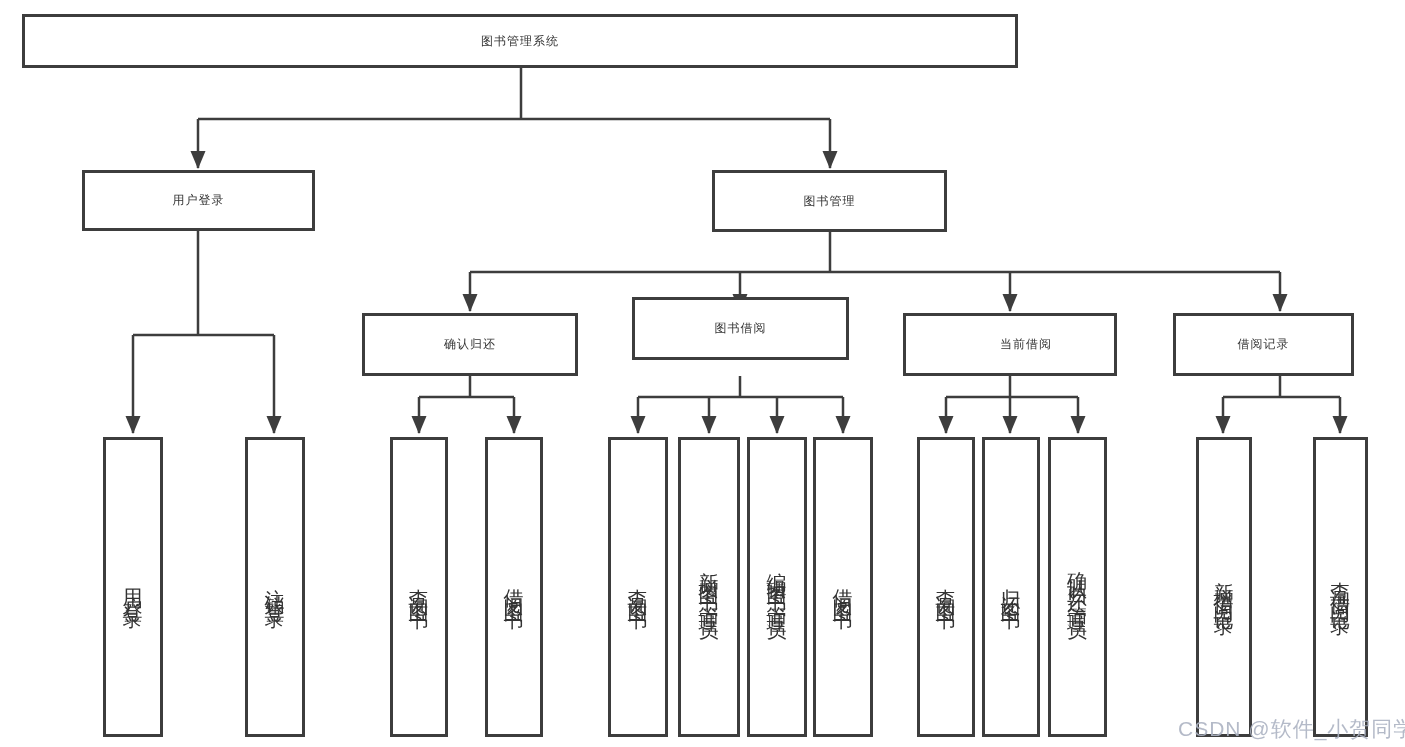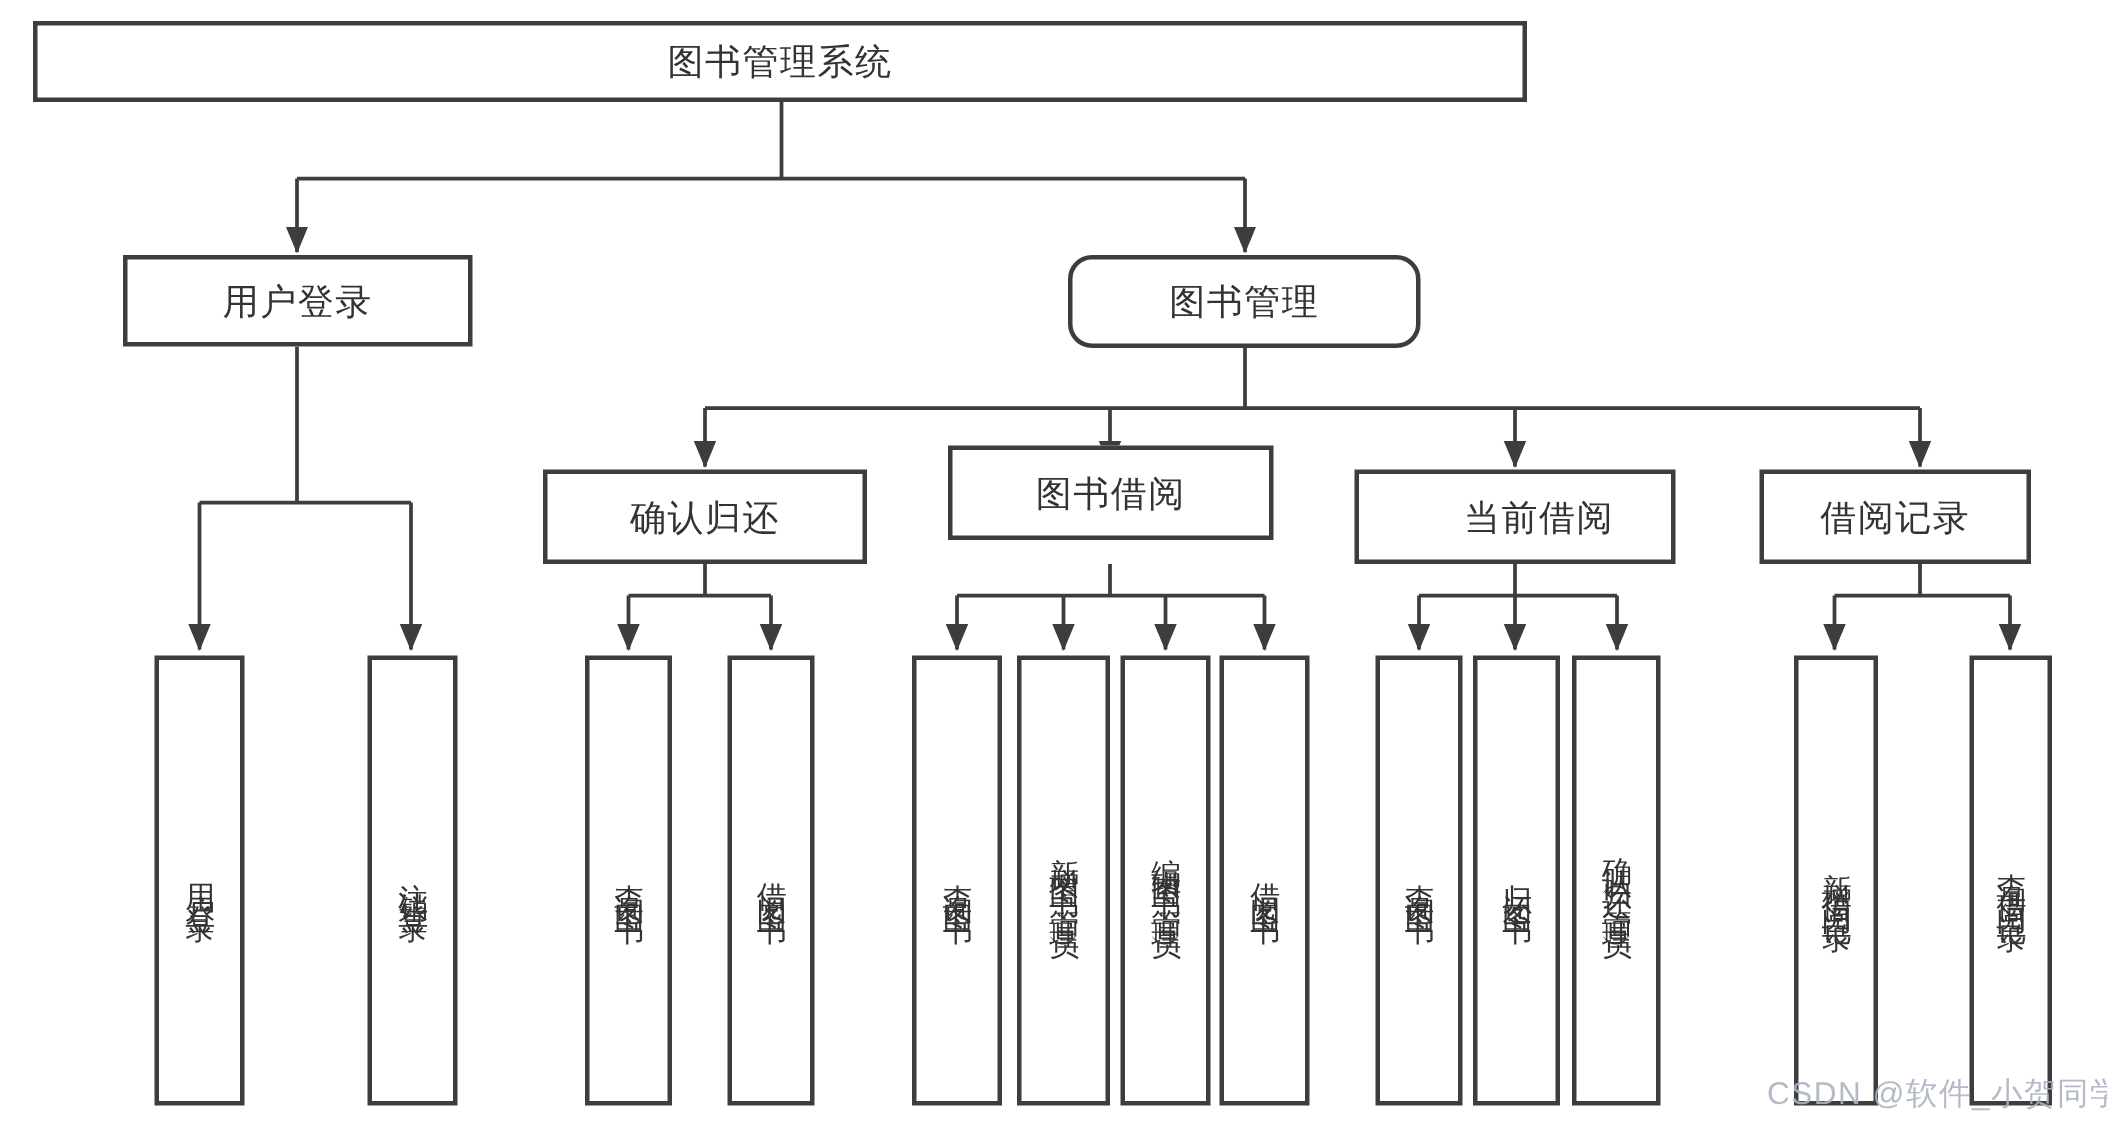--- a/index.html
+++ b/index.html
@@ -5,21 +5,21 @@
   html,body{margin:0;padding:0;background:#ffffff;}
   .canvas{
     position:relative;width:1405px;height:747px;background:#ffffff;
     font-family:"Liberation Sans","DejaVu Sans",sans-serif;overflow:hidden;
   }
   .connectors{position:absolute;left:0;top:0;z-index:1;}
   .node{
     position:absolute;box-sizing:border-box;border:3px solid #3d3d3d;background:#ffffff;
     display:flex;align-items:center;justify-content:center;color:#333333;z-index:2;
   }
-  .h-node{font-size:24px;letter-spacing:1px;}
+  .h-node{font-size:12px;letter-spacing:1px;}
   .leaf{font-size:20px;}
   .vtext{
     writing-mode:vertical-rl;text-orientation:mixed;
     letter-spacing:7px;line-height:1;white-space:nowrap;
   }
   .watermark{
     position:absolute;z-index:5;font-size:21px;letter-spacing:1px;
     color:rgba(172,179,194,0.9);white-space:nowrap;
   }
 </style>
@@ -71,21 +71,21 @@
     </g>
   </svg>
 
   <div class="node h-node" style="left:22px;top:14px;width:996px;height:54px;">
     <span>图书管理系统</span>
   </div>
 
   <div class="node h-node" style="left:82px;top:170px;width:233px;height:61px;">
     <span>用户登录</span>
   </div>
-  <div class="node h-node" style="left:712px;top:170px;width:235px;height:62px;border-radius:16px;">
+  <div class="node h-node" style="left:712px;top:170px;width:235px;height:62px;">
     <span>图书管理</span>
   </div>
 
   <div class="node h-node" style="left:362px;top:313px;width:216px;height:63px;">
     <span>确认归还</span>
   </div>
   <div class="node h-node" style="left:632px;top:297px;width:217px;height:63px;">
     <span>图书借阅</span>
   </div>
   <div class="node h-node" style="left:903px;top:313px;width:214px;height:63px;padding-left:32px;">

